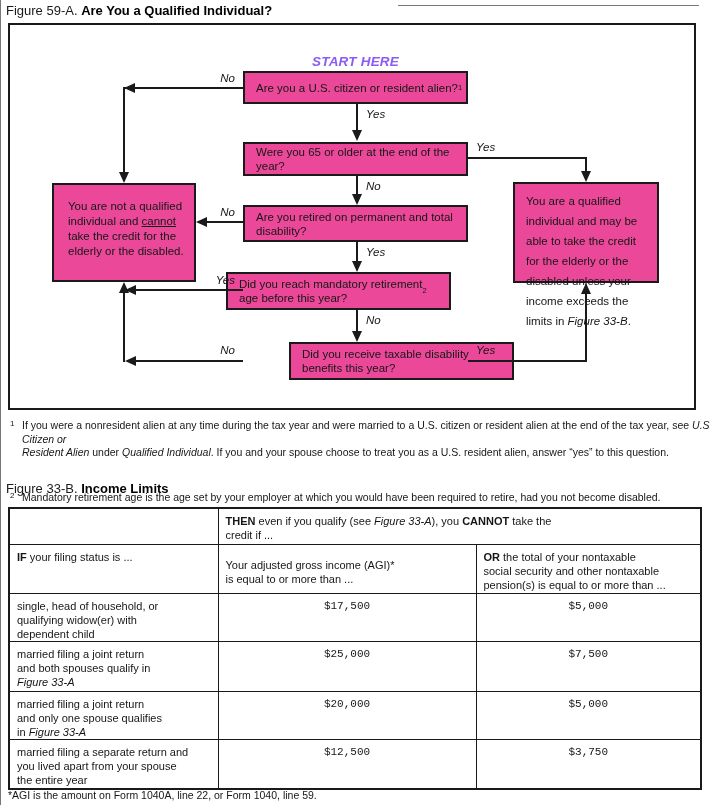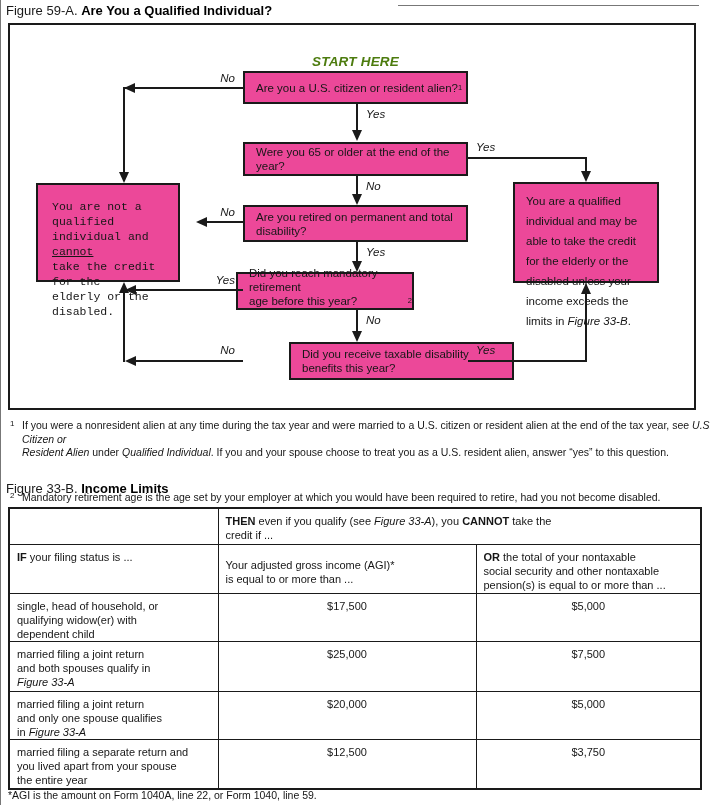--- a/index.html
+++ b/index.html
@@ -11,63 +11,63 @@
   .abs{position:absolute;}
   .scan-line{background:#777;}
   
   .fig-title{font-size:13px;color:#1a1a1a;white-space:nowrap;}
   .fig-title b{color:#000;}
   
   .frame{border:2px solid #1a1a1a;background:#fff;}
   .fbox{border:2px solid #1a1a1a;background:#ec4899;box-sizing:border-box;font-size:11.5px;color:#161616;}
   .qbox{display:flex;align-items:center;padding-left:11px;line-height:14px;}
   .obox{line-height:15px;}
-  .start-here{font-size:13.5px;font-weight:bold;font-style:italic;text-align:center;color:#4d7c0f;letter-spacing:.2px;}
+  .start-here{font-size:13.5px;font-weight:bold;font-style:italic;text-align:center;color:#8b5cf6;letter-spacing:.2px;}
   .yn{font-size:11.5px;font-style:italic;color:#161616;}
   .ln{background:#1a1a1a;}
   .hline{height:2px;}
   .vline{width:2px;}
   .ah{width:0;height:0;}
   .ah-left{border-top:5px solid transparent;border-bottom:5px solid transparent;border-right:11px solid #1a1a1a;}
   .ah-down{border-left:5px solid transparent;border-right:5px solid transparent;border-top:11px solid #1a1a1a;}
   .ah-up{border-left:5px solid transparent;border-right:5px solid transparent;border-bottom:11px solid #1a1a1a;}
   sup{font-size:7.5px;vertical-align:4px;}
   
   .fnote{font-size:10.5px;line-height:13.5px;color:#161616;padding-left:14px;position:relative;}
   .fnote .mark{position:absolute;left:2px;top:-2px;font-size:8px;}
   
   table.limits{position:absolute;left:8px;top:507px;width:692px;border-collapse:collapse;table-layout:fixed;
     border:2px solid #1a1a1a;font-size:11px;color:#161616;}
   table.limits td{border:1.5px solid #1a1a1a;vertical-align:top;padding:5px 7px 0 7px;line-height:14px;}
   td.if-cell{vertical-align:bottom;padding-bottom:7px;}
-  td.amount{text-align:center;}
+  td.amount{text-align:center;font-family:Liberation Mono, monospace;}
   .tbl-foot{font-size:10.5px;color:#161616;}
 </style>
 </head>
 <body>
 
 <div class="abs scan-line" style="left:0;top:0;width:1px;height:805px;"></div>
 <div class="abs scan-line" style="left:398px;top:5px;width:301px;height:1px;"></div>
 
 <div class="abs fig-title" style="left:6px;top:3px;">
   <span>Figure 59-A.</span>
   <b>Are You a Qualified Individual?</b>
 </div>
 
 <div class="abs frame" style="left:8px;top:23px;width:688px;height:387px;box-sizing:border-box;"></div>
 
 <div class="abs start-here" style="left:243px;top:54px;width:225px;">START HERE</div>
 
 <div class="abs fbox qbox" style="left:243px;top:71px;width:225px;height:33px;">Are you a U.S. citizen or resident alien? <sup>1</sup></div>
 <div class="abs fbox qbox" style="left:243px;top:142px;width:225px;height:34px;">Were you 65 or older at the end of the<br>year?</div>
 <div class="abs fbox qbox" style="left:243px;top:205px;width:225px;height:37px;">Are you retired on permanent and total<br>disability?</div>
-<div class="abs fbox qbox" style="left:236px;top:272px;width:178px;height:38px;align-items:flex-end;">Did you reach mandatory retirement<br>age before this year? <sup>2</sup></div>
+<div class="abs fbox qbox" style="left:226px;top:272px;width:225px;height:38px;">Did you reach mandatory retirement<br>age before this year? <sup>2</sup></div>
 <div class="abs fbox qbox" style="left:245px;top:342px;width:225px;height:38px;margin-left:44px;">Did you receive taxable disability<br>benefits this year?</div>
 
-<div class="abs fbox obox" style="left:36px;top:183px;width:144px;height:99px;padding:14px 0 0 14px;font-family:Liberation Mono, monospace;">You are not a qualified<br>individual and <u>cannot</u><br>take the credit for the<br>elderly or the disabled.</div>
+<div class="abs fbox obox" style="left:52px;top:183px;width:144px;height:99px;padding:14px 0 0 14px;">You are not a qualified<br>individual and <u>cannot</u><br>take the credit for the<br>elderly or the disabled.</div>
 <div class="abs fbox obox" style="left:513px;top:182px;width:146px;height:101px;padding:7px 0 0 11px;line-height:20px;">You are a qualified<br>individual and may be<br>able to take the credit<br>for the elderly or the<br>disabled unless your<br>income exceeds the<br>limits in <i>Figure 33-B</i>.</div>
 
 <div class="abs ln hline" style="left:124px;top:87px;width:119px;"></div>
 <div class="abs ah ah-left" style="left:124px;top:83px;"></div>
 <div class="abs ln vline" style="left:123px;top:87px;height:85px;"></div>
 <div class="abs ah ah-down" style="left:119px;top:172px;"></div>
 <div class="abs yn" style="left:195px;top:72px;width:40px;text-align:right;">No</div>
 
 <div class="abs ln vline" style="left:356px;top:104px;height:27px;"></div>
 <div class="abs ah ah-down" style="left:352px;top:130px;"></div>

